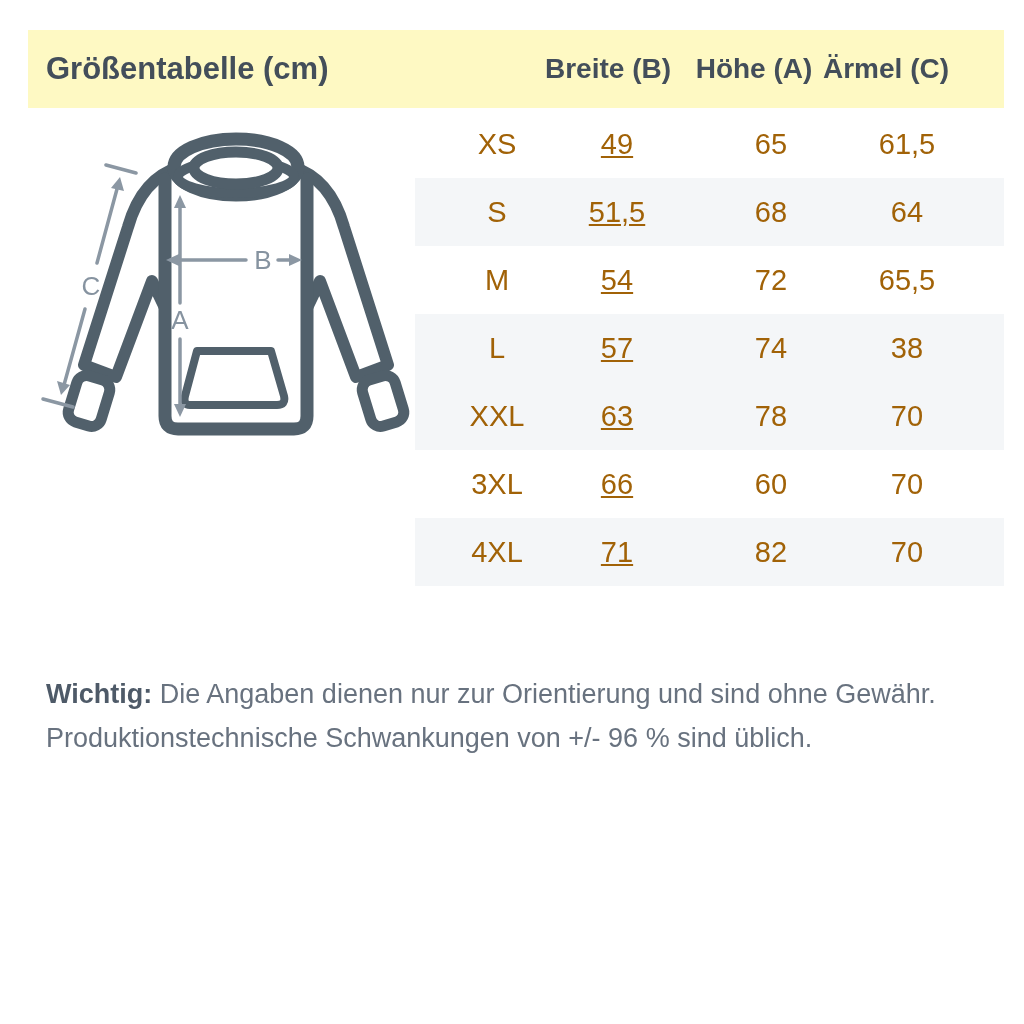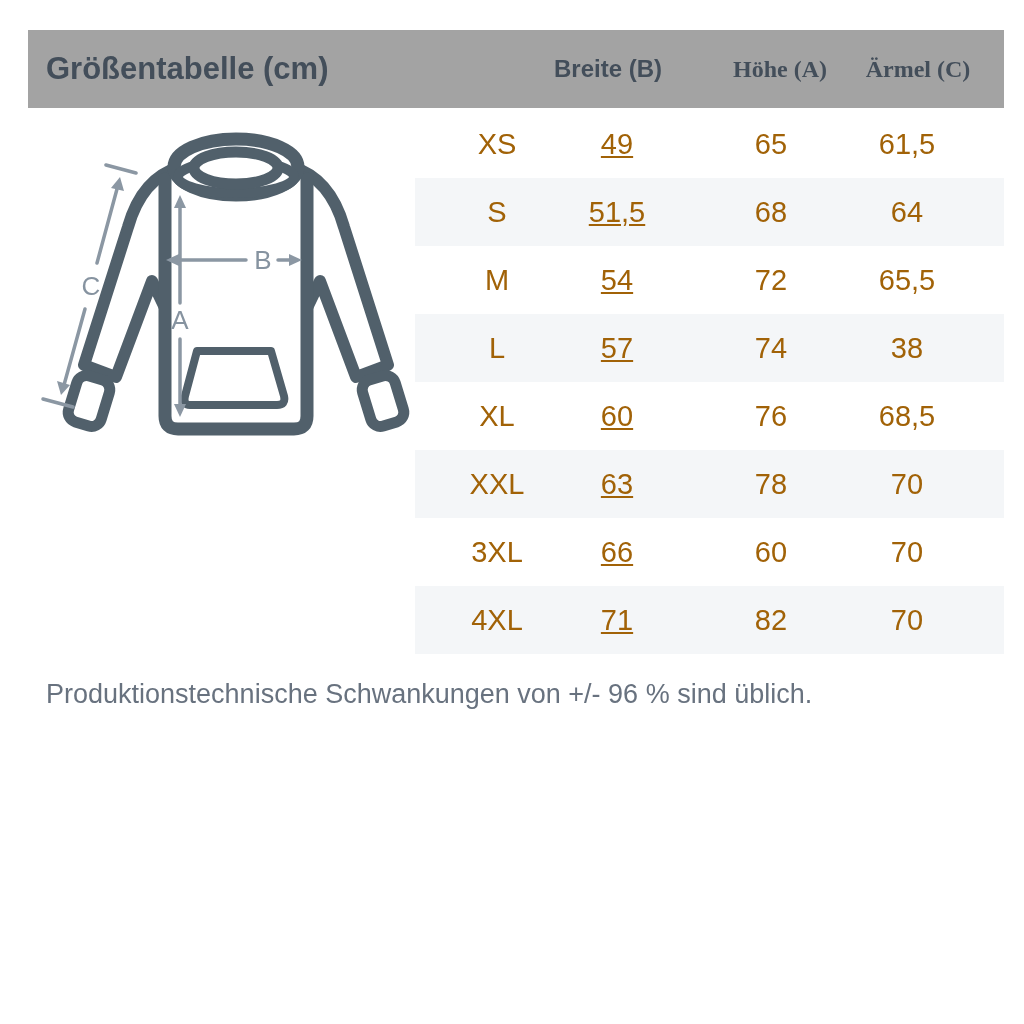--- a/index.html
+++ b/index.html
@@ -4,34 +4,34 @@
 <style>
   html,body { margin:0; padding:0; background:#ffffff; }
   .canvas {
     position:relative; width:1024px; height:1024px; background:#ffffff;
     font-family:"Liberation Sans", sans-serif; overflow:hidden;
     color:#4a5563;
   }
   
   .header-band {
     position:absolute; left:28px; top:30px; width:976px; height:78px;
-    background:#a3a3a3;
+    background:#fef9c3;
   }
   .chart-title {
     position:absolute; left:18px; top:0; height:78px; line-height:78px;
     font-size:31px; font-weight:700; color:#434e5a; white-space:nowrap;
   }
   .hcell {
     position:absolute; top:0; height:78px; line-height:78px;
-    transform:translateX(-50%); font-size:24px; font-weight:700;
+    transform:translateX(-50%); font-size:28px; font-weight:700;
     color:#434e5a; white-space:nowrap;
   }
   .hcell.c1 { left:580px; }
-  .hcell.c2 { left:752px;font-family:Liberation Serif, serif; }
-  .hcell.c3 { left:890px;font-family:Liberation Serif, serif; }
+  .hcell.c2 { left:726px; }
+  .hcell.c3 { left:858px; }
   
   .rows { position:absolute; left:0; top:110px; width:1024px; }
   .row { position:relative; height:68px; width:1024px; }
   .row .stripe {
     position:absolute; left:415px; top:0; width:589px; height:100%;
     background:#f4f6f8;
   }
   .cell {
     position:absolute; top:0; height:68px; line-height:68px;
     transform:translateX(-50%); font-size:29px; color:#a16207;
@@ -81,26 +81,20 @@
         <span class="cell breite">54</span>
         <span class="cell hoehe">72</span>
         <span class="cell aermel">65,5</span>
       </div>
       <div class="row">
         <div class="stripe"></div>
         <span class="cell size">L</span>
         <span class="cell breite">57</span>
         <span class="cell hoehe">74</span>
         <span class="cell aermel">38</span>
-      </div>
-      <div class="row">
-        <span class="cell size">XL</span>
-        <span class="cell breite">60</span>
-        <span class="cell hoehe">76</span>
-        <span class="cell aermel">68,5</span>
       </div>
       <div class="row">
         <div class="stripe"></div>
         <span class="cell size">XXL</span>
         <span class="cell breite">63</span>
         <span class="cell hoehe">78</span>
         <span class="cell aermel">70</span>
       </div>
       <div class="row">
         <span class="cell size">3XL</span>
@@ -166,16 +160,17 @@
         <g font-family="Liberation Sans, sans-serif" font-size="26" fill="#8693a0" stroke="none" text-anchor="middle">
           <text x="140" y="214">A</text>
           <text x="223" y="154">B</text>
           <text x="51" y="180">C</text>
         </g>
       </g>
     </g>
   </svg>
 
   <div class="note">
+    <div><b>Wichtig:</b><span> Die Angaben dienen nur zur Orientierung und sind ohne Gewähr.</span></div>
     <div>Produktionstechnische Schwankungen von +/- 96 % sind üblich.</div>
   </div>
 
 </div>
 
 </body></html>

